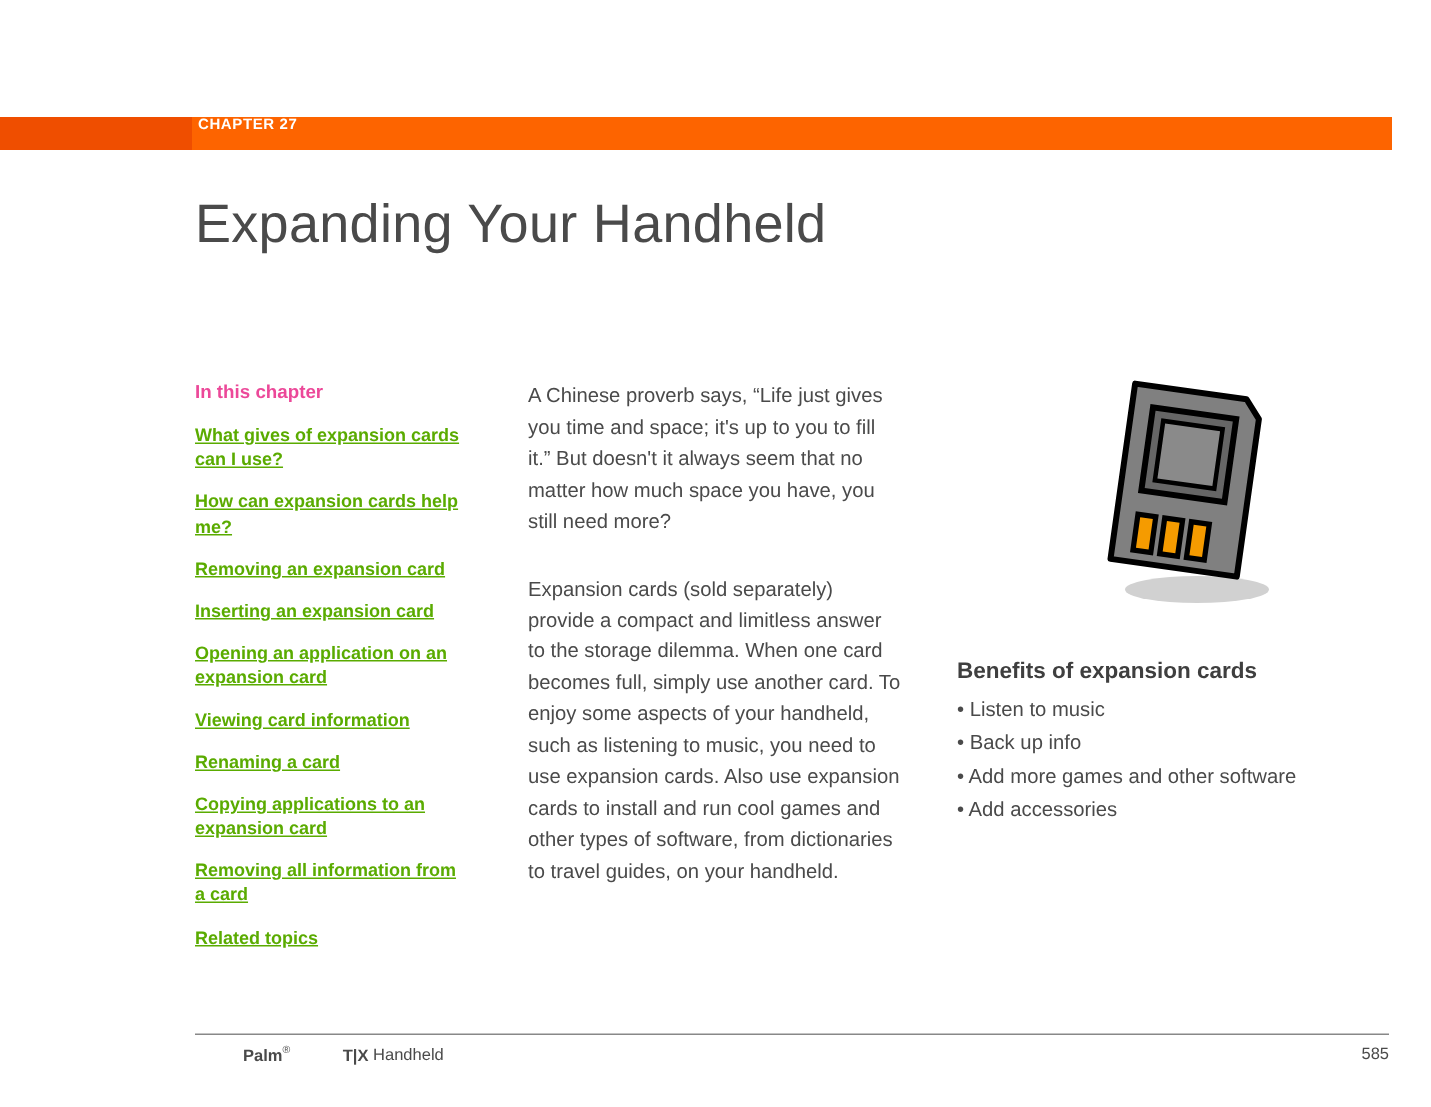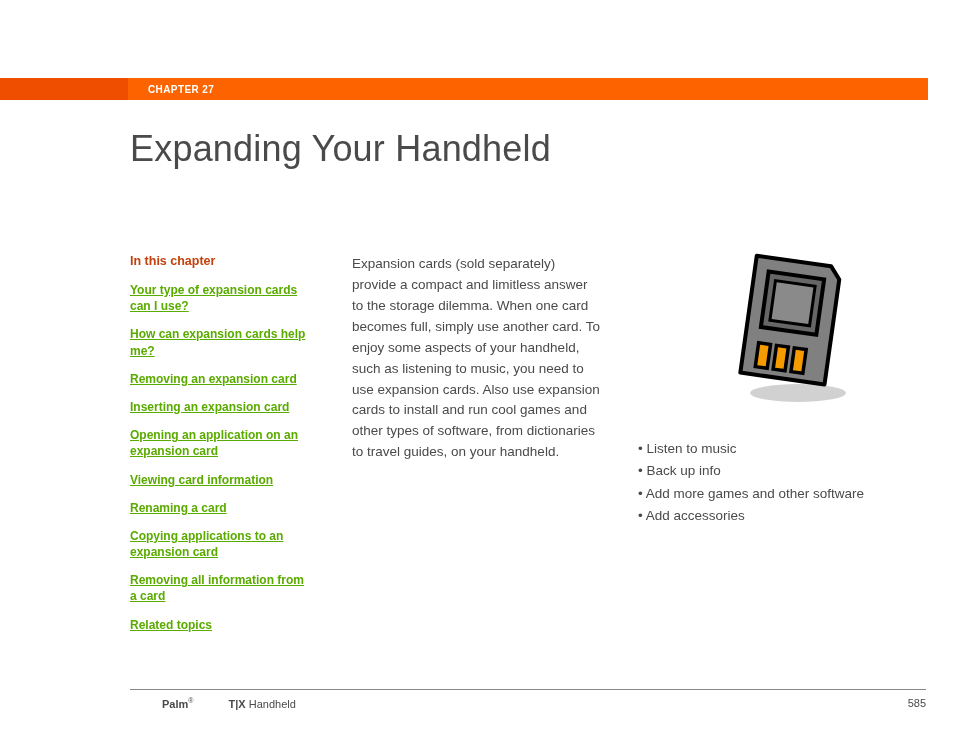--- a/index.html
+++ b/index.html
@@ -21,22 +21,21 @@
   .orange-left {
     width: 128px;
     height: 100%;
     background: #ef4e00;
   }
   .orange-main {
     flex: 1;
     height: 100%;
     background: #fd6400;
     display: flex;
-    align-items: center;
-    padding-left: 20px;
+    padding-left: 4px;
   }
   .orange-right-gap {
     width: 26px;
     height: 100%;
     background: #fff;
   }
   .chapter-label {
     color: #fff;
     font-size: 10px;
     font-weight: bold;
@@ -53,21 +52,21 @@
   }
   .sidebar {
     position: absolute;
     top: 254px;
     left: 130px;
     width: 200px;
   }
   .sidebar-heading {
     font-size: 12.5px;
     font-weight: bold;
-    color: #c2410c;
+    color: #ec4899;
     margin-bottom: 14px;
   }
   .toc-link {
     display: block;
     font-size: 12px;
     font-weight: bold;
     color: #5aab00;
     text-decoration: underline;
     line-height: 1.35;
     margin-bottom: 12px;
@@ -137,50 +136,52 @@
   <div class="orange-main">
     <span class="chapter-label">CHAPTER 27</span>
   </div>
   <div class="orange-right-gap"></div>
 </div>
 
 <h1 class="page-title">Expanding Your Handheld</h1>
 
 <nav class="sidebar">
   <div class="sidebar-heading">In this chapter</div>
-  <a class="toc-link">Your type of expansion cards can I use?</a>
+  <a class="toc-link">What gives of expansion cards can I use?</a>
   <a class="toc-link">How can expansion cards help me?</a>
   <a class="toc-link">Removing an expansion card</a>
   <a class="toc-link">Inserting an expansion card</a>
   <a class="toc-link">Opening an application on an expansion card</a>
   <a class="toc-link">Viewing card information</a>
   <a class="toc-link">Renaming a card</a>
   <a class="toc-link">Copying applications to an expansion card</a>
   <a class="toc-link">Removing all information from a card</a>
   <a class="toc-link">Related topics</a>
 </nav>
 
 <div class="body-col">
+  <p>A Chinese proverb says, “Life just gives you time and space; it's up to you to fill it.” But doesn't it always seem that no matter how much space you have, you still need more?</p>
   <p>Expansion cards (sold separately) provide a compact and limitless answer to the storage dilemma. When one card becomes full, simply use another card. To enjoy some aspects of your handheld, such as listening to music, you need to use expansion cards. Also use expansion cards to install and run cool games and other types of software, from dictionaries to travel guides, on your handheld.</p>
 </div>
 
 <div class="right-col">
   <div class="card-icon">
     <svg width="125" height="155" viewBox="0 0 125 155">
       <ellipse cx="70" cy="142" rx="48" ry="9" fill="#000" opacity="0.18"></ellipse>
       <g transform="rotate(8 62 70)">
         <path d="M20 10 L95 10 L105 22 L105 128 L20 128 Z" fill="#808080" stroke="#000" stroke-width="4" stroke-linejoin="round"></path>
         <rect x="34" y="24" width="56" height="56" fill="#666" stroke="#000" stroke-width="4"></rect>
         <rect x="42" y="32" width="40" height="40" fill="#8a8a8a" stroke="#000" stroke-width="3"></rect>
         <rect x="34" y="96" width="12" height="24" fill="#f59b00" stroke="#000" stroke-width="3.5"></rect>
         <rect x="52" y="96" width="12" height="24" fill="#f59b00" stroke="#000" stroke-width="3.5"></rect>
         <rect x="70" y="96" width="12" height="24" fill="#f59b00" stroke="#000" stroke-width="3.5"></rect>
       </g>
     </svg>
   </div>
+  <div class="benefits-heading">Benefits of expansion cards</div>
   <ul class="benefits-list">
     <li>Listen to music</li>
     <li>Back up info</li>
     <li>Add more games and other software</li>
     <li>Add accessories</li>
   </ul>
 </div>
 
 <div class="footer-rule"></div>
 <div class="footer">

